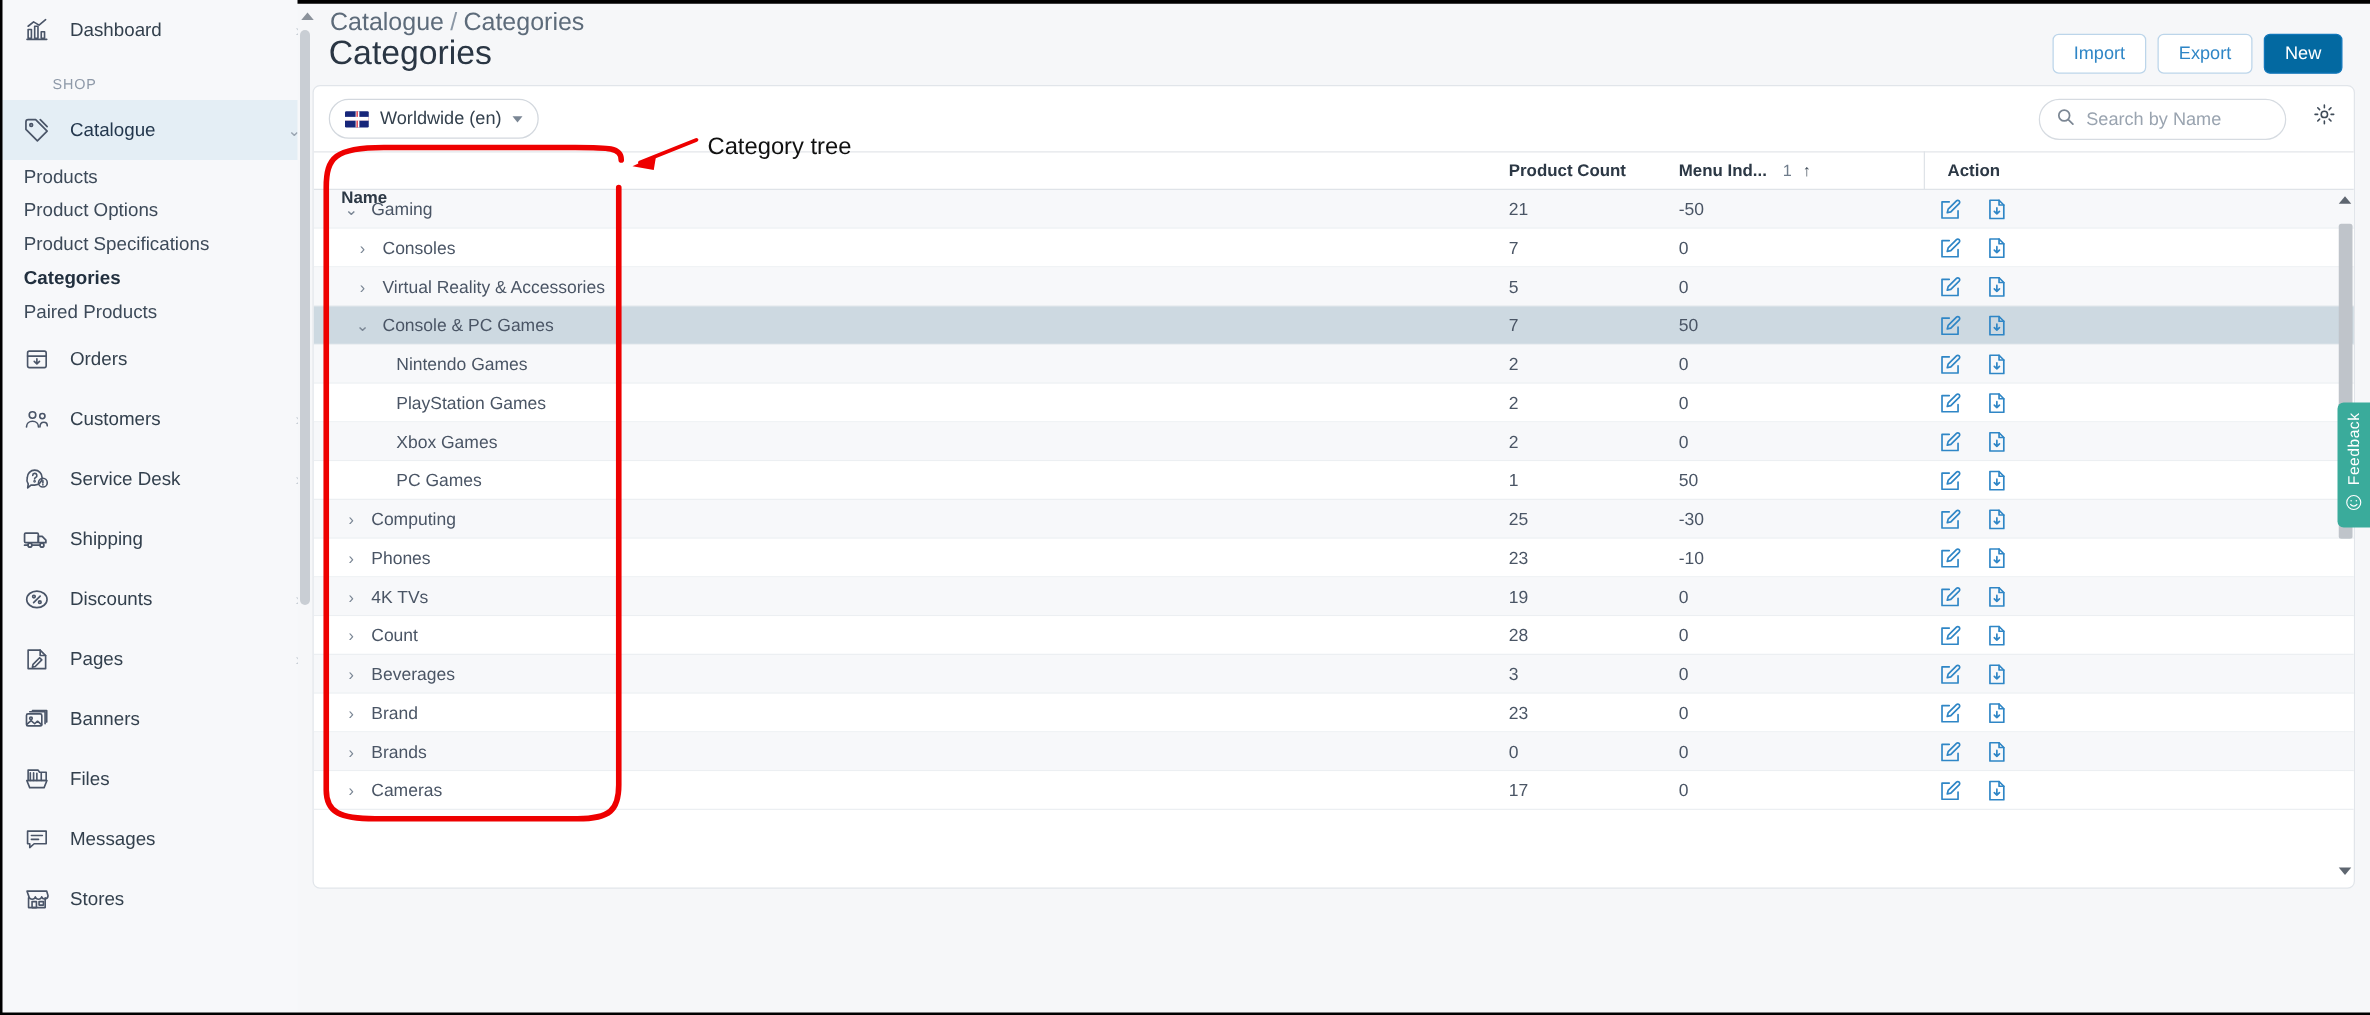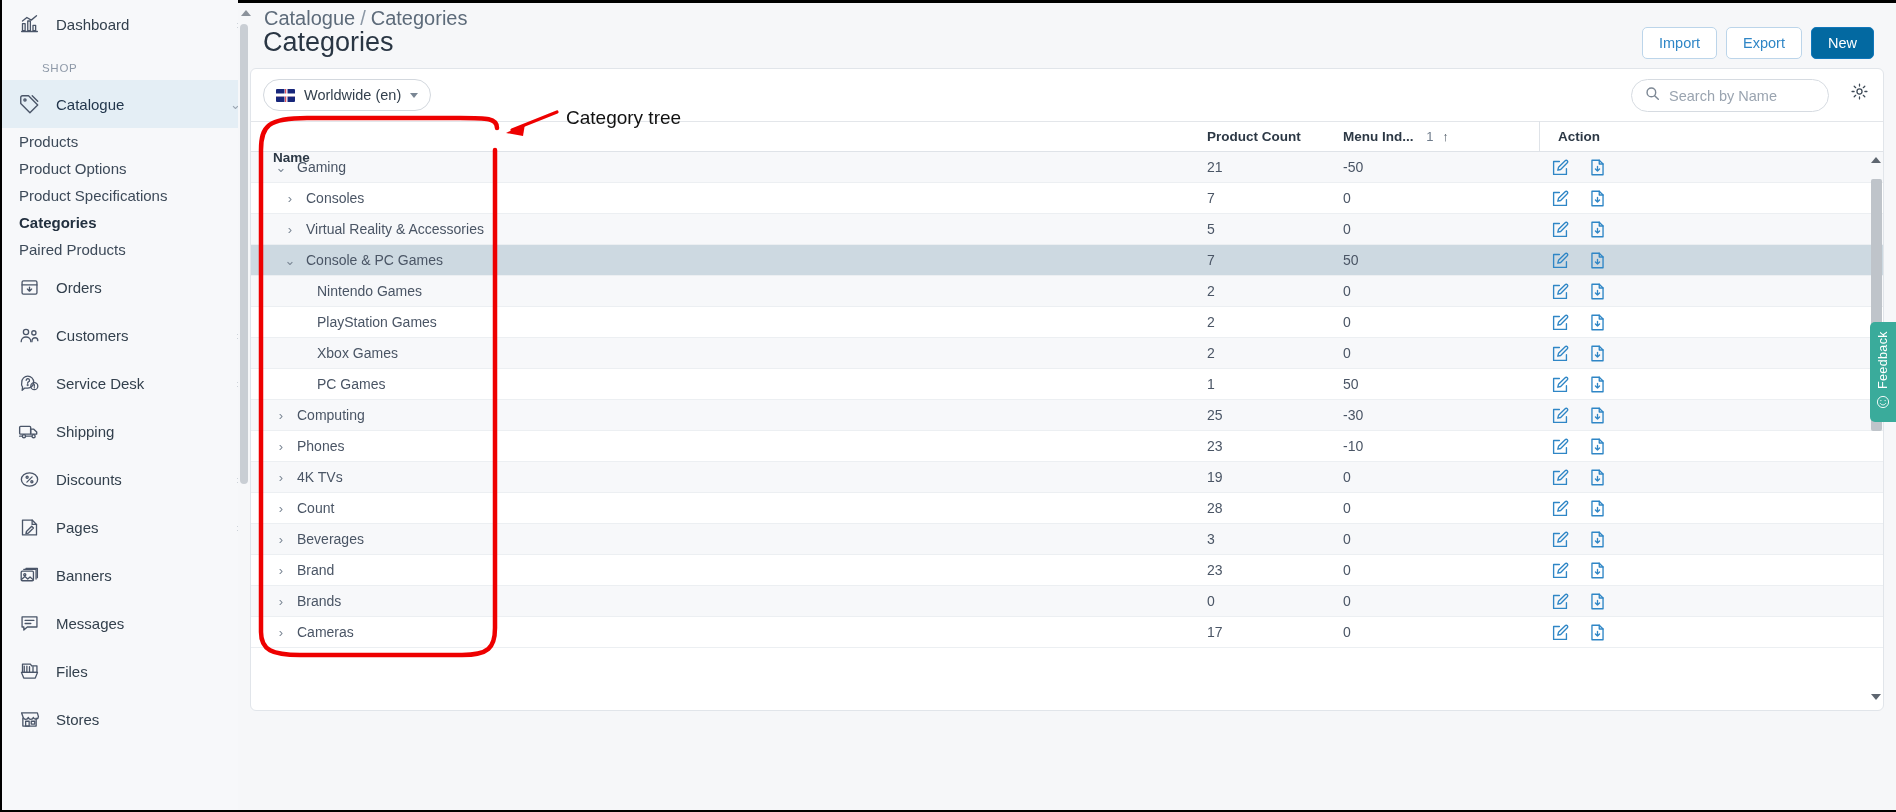--- a/index.html
+++ b/index.html
@@ -331,36 +331,36 @@
             <circle cx="6.6" cy="11" r="1.2"></circle>
             <path d="M2.8 16.5l3.9-3.4 3.3 2.9 2.6-2.3 3.8 3.3"></path>
           </svg>
         </span>
         <span class="lbl">Banners</span>
         <span class="chev"></span>
       </div>
       <div class="nav-item">
         <span class="ico">
           <svg width="21" height="21" viewBox="0 0 24 24" fill="none" stroke="currentColor" stroke-width="1.5" stroke-linecap="round" stroke-linejoin="round">
-            <path d="M3.5 4.5h17v11.5h-11l-4 3.5v-3.5h-2z"></path>
-            <path d="M7 8.5h10M7 12h6.5"></path>
-          </svg>
-        </span>
-        <span class="lbl">Messages</span>
-        <span class="chev"></span>
-      </div>
-      <div class="nav-item">
-        <span class="ico">
-          <svg width="21" height="21" viewBox="0 0 24 24" fill="none" stroke="currentColor" stroke-width="1.5" stroke-linecap="round" stroke-linejoin="round">
             <path d="M4 3.5h9l1.5 2h6V13H4z"></path>
             <path d="M6 6v7M9 6v7M12 6.5v6.5M16 6.5V13"></path>
             <path d="M2.8 13h18.4l-2.6 6.5H5.4z"></path>
           </svg>
         </span>
         <span class="lbl">Files</span>
+        <span class="chev"></span>
+      </div>
+      <div class="nav-item">
+        <span class="ico">
+          <svg width="21" height="21" viewBox="0 0 24 24" fill="none" stroke="currentColor" stroke-width="1.5" stroke-linecap="round" stroke-linejoin="round">
+            <path d="M3.5 4.5h17v11.5h-11l-4 3.5v-3.5h-2z"></path>
+            <path d="M7 8.5h10M7 12h6.5"></path>
+          </svg>
+        </span>
+        <span class="lbl">Messages</span>
         <span class="chev"></span>
       </div>
       <div class="nav-item">
         <span class="ico">
           <svg width="21" height="21" viewBox="0 0 24 24" fill="none" stroke="currentColor" stroke-width="1.5" stroke-linecap="round" stroke-linejoin="round">
             <path d="M3 4.5h18l1.2 4.2a3 3 0 0 1-5.8 1 3 3 0 0 1-5.8 0 3 3 0 0 1-5.8 0L3 4.5"></path>
             <path d="M4.4 10.5v9h15.2v-9"></path>
             <path d="M7.6 14h4v5.5h-4z"></path>
             <path d="M14 14h4v3.2h-4z"></path>
           </svg>

